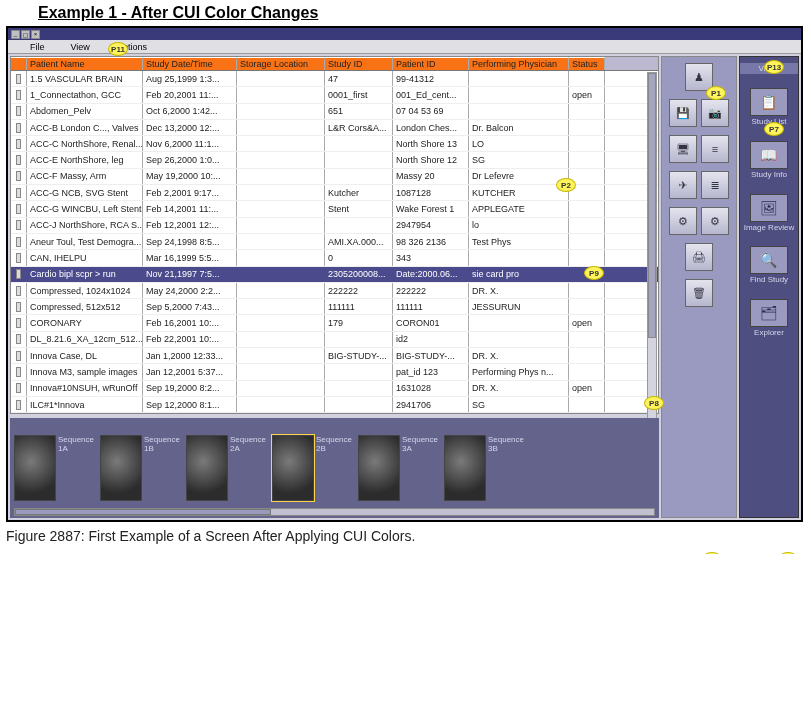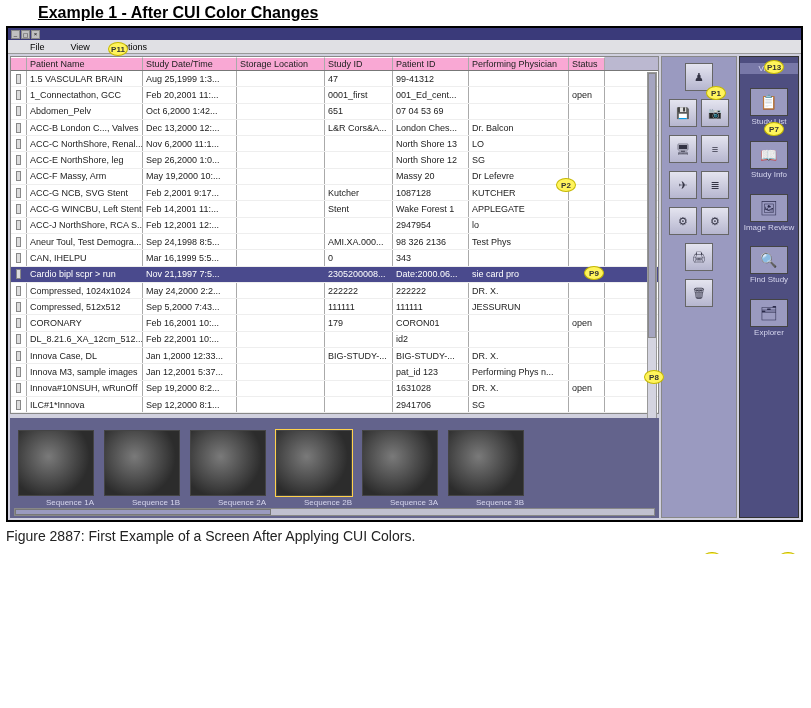--- a/index.html
+++ b/index.html
@@ -83,21 +83,21 @@
     font-size:9px;
     padding:0 3px;
     white-space:nowrap;
     overflow:hidden;
     border-right:1px solid #aaa;
     height:100%;
     display:flex;
     align-items:center;
     color:#222;
   }
-  .col-headers .hcell { font-weight:normal; background:#f9a8d4; border-top:1px solid #fff; color:#222;}
+  .col-headers .hcell { font-weight:normal; background:#f97316; border-top:1px solid #fff; color:#222;}
   .c0{width:16px;border-right:none;}
   .c1{width:116px;}
   .c2{width:94px;}
   .c3{width:88px;}
   .c4{width:68px;}
   .c5{width:76px;}
   .c6{width:100px;}
   .c7{width:36px;border-right:none;}
   .rows { flex:1; overflow:hidden; background:#fff;}
   .row { display:flex; height:16.3px; align-items:center; border-bottom:1px solid #eee;}
@@ -117,21 +117,21 @@
     background:#63638c;
     margin:2px;
     display:flex;
     align-items:center;
     padding:4px;
     gap:6px;
     position:relative;
   }
   .thumb-item {
     width:80px;
-    display:flex;flex-direction:column;align-items:flex-end;gap:2px;
+    display:flex;flex-direction:row;align-items:flex-start;gap:2px;
     color:#d6d6ee;font-size:8px;
   }
   .thumb-img {
     width:76px;height:66px;
     background:radial-gradient(circle at 40% 40%, #7a7a7a 0%, #2c2c2c 70%);
     border:1px solid #444;
   }
   .thumb-item.sel .thumb-img { outline:1px solid #ffd24d; }
   .hscroll {
     position:absolute;bottom:2px;left:4px;right:4px;height:8px;
@@ -178,21 +178,21 @@
 <div class="page-title">Example 1 - After CUI Color Changes</div>
 
 <div class="app">
 
   <div class="marker" style="top:14px;left:100px;">P11</div>
   <div class="marker" style="top:150px;left:548px;">P2</div>
   <div class="marker" style="top:238px;left:576px;">P9</div>
   <div class="marker" style="top:58px;left:698px;">P1</div>
   <div class="marker" style="top:32px;left:756px;">P13</div>
   <div class="marker" style="top:94px;left:756px;">P7</div>
-  <div class="marker" style="top:342px;left:636px;text-align:right;">P8</div>
+  <div class="marker" style="top:368px;left:636px;text-align:right;">P8</div>
   <div class="marker" style="top:526px;left:184px;">P10</div>
   <div class="marker" style="top:524px;left:694px;">P7</div>
   <div class="marker" style="top:524px;left:770px;">P10</div>
 
   <div class="titlebar">
     <div class="tbtn">_</div>
     <div class="tbtn">▢</div>
     <div class="tbtn">×</div>
   </div>
   <div class="menubar">

